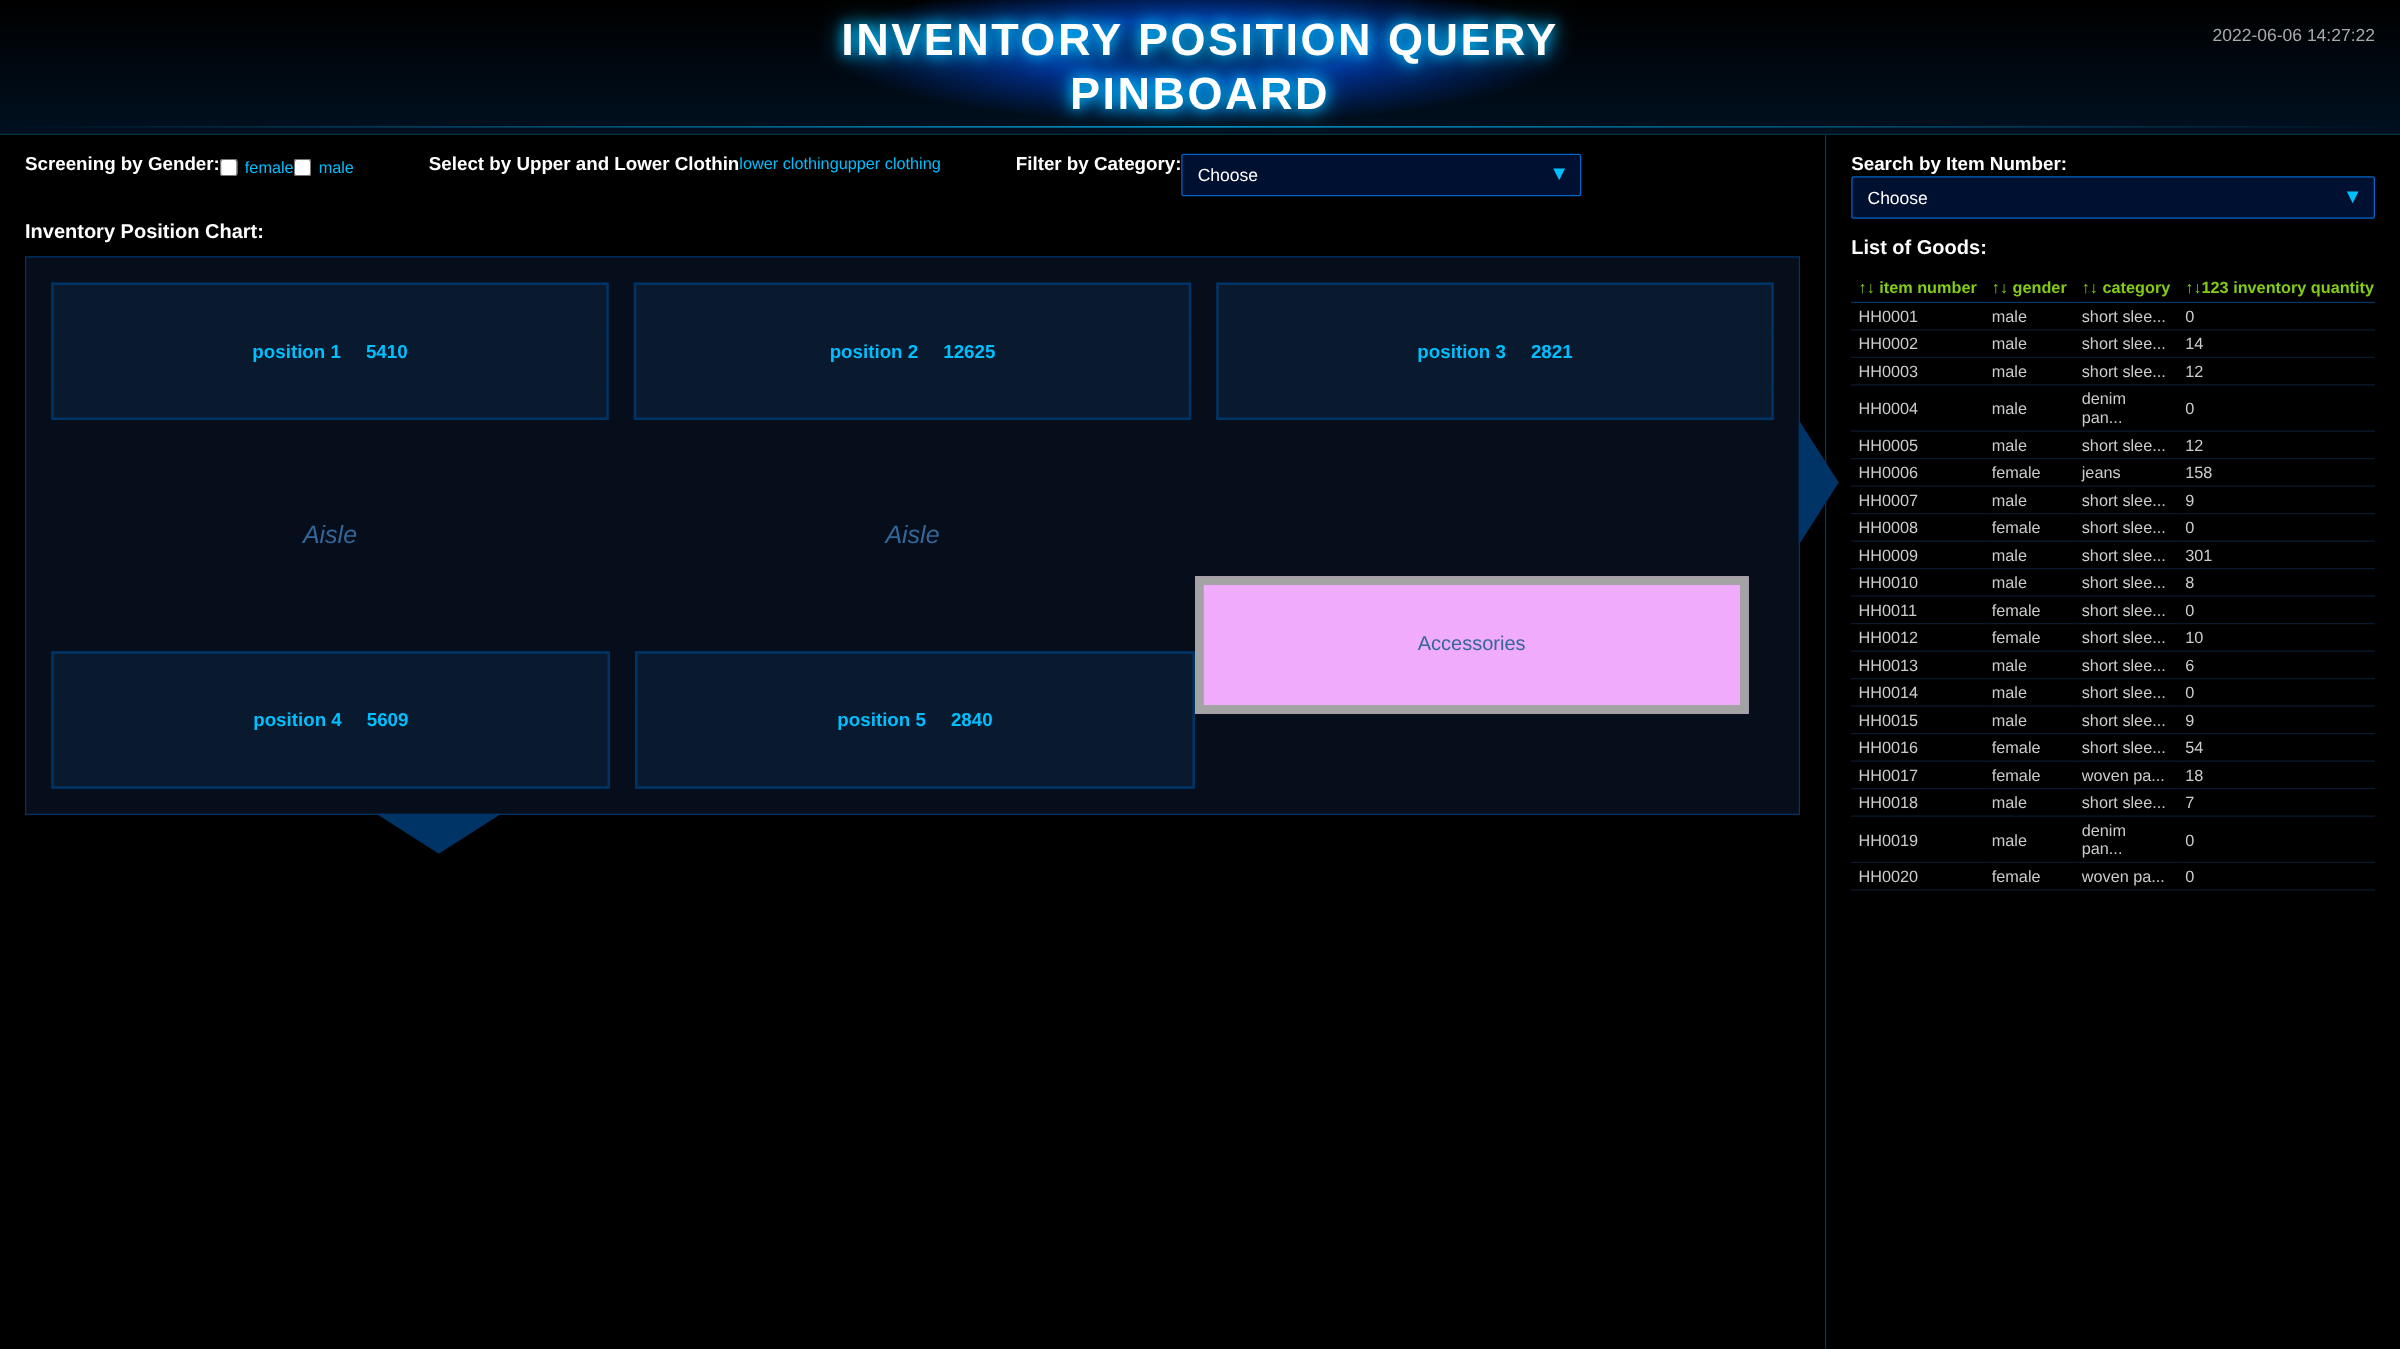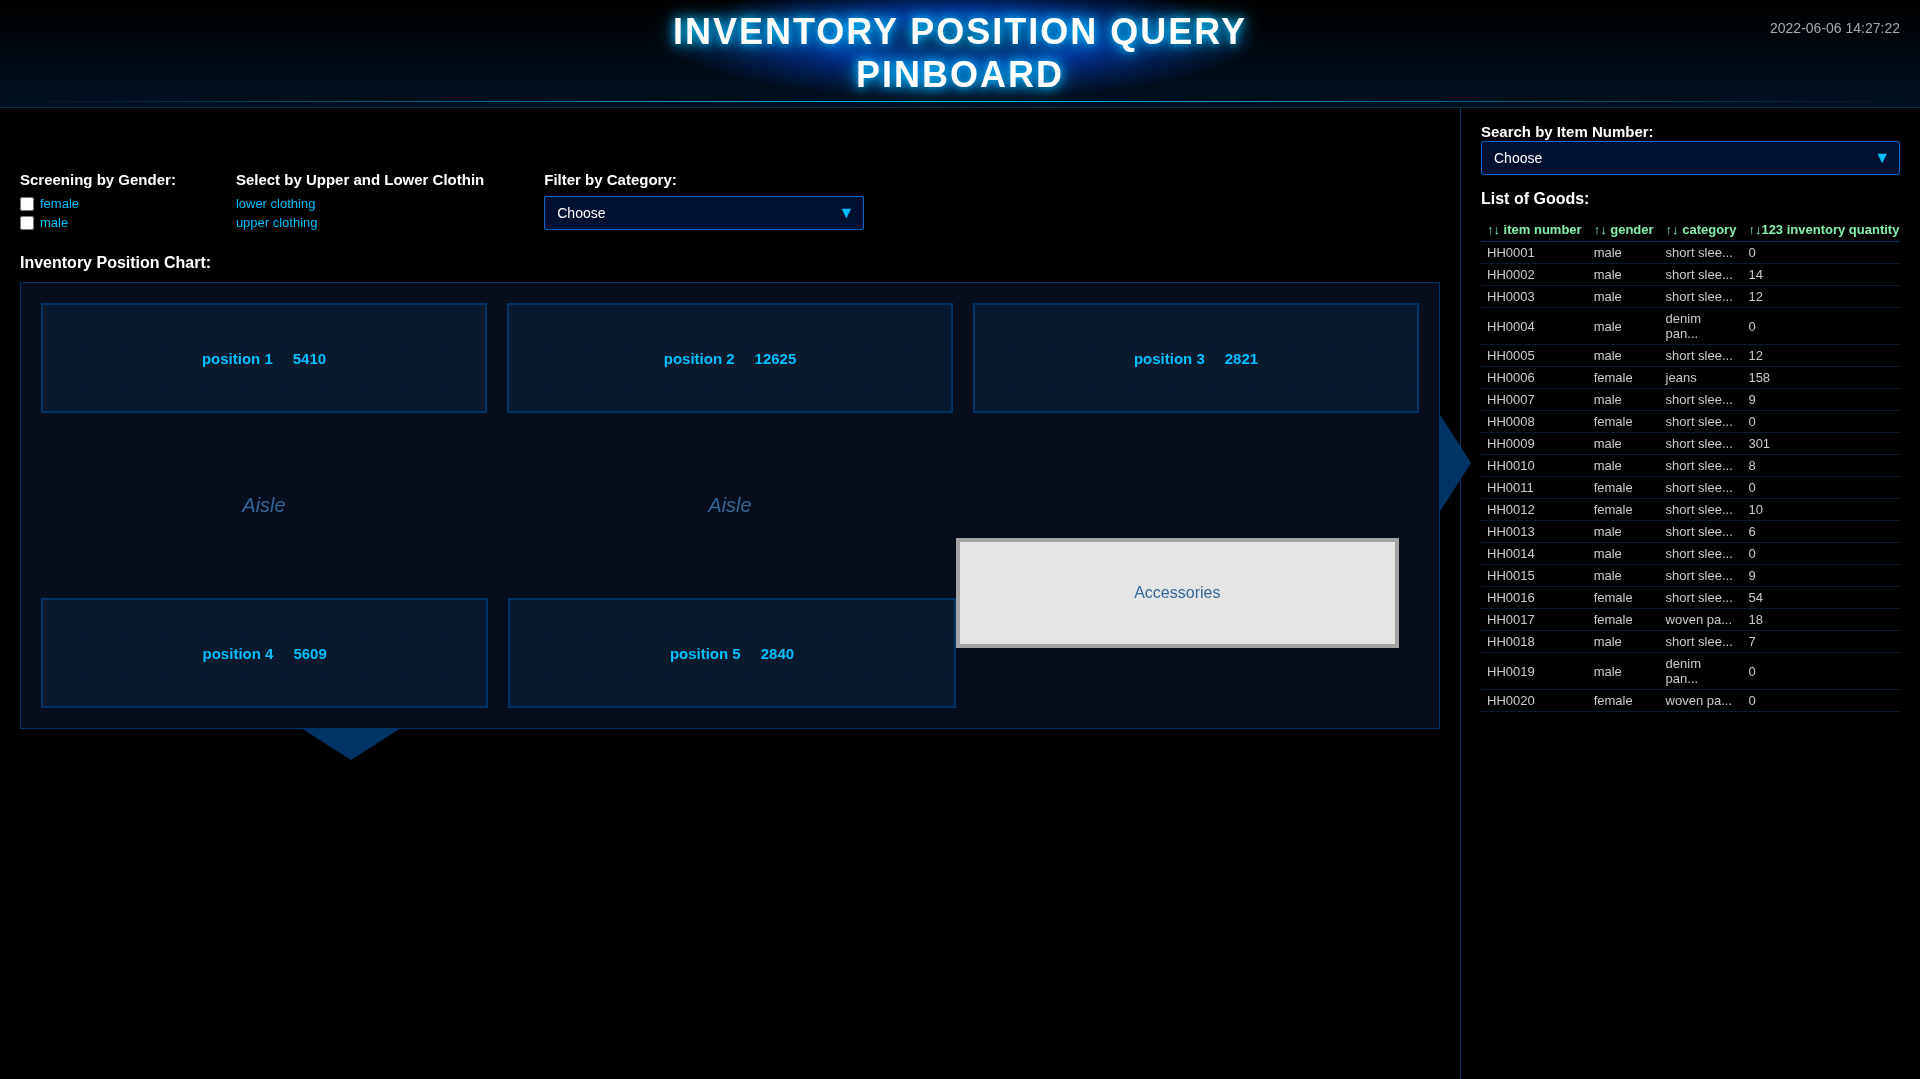--- a/index.html
+++ b/index.html
@@ -83,22 +83,21 @@
     
     .controls-row {
       display: flex;
       align-items: flex-start;
       gap: 60px;
       margin-bottom: 20px;
     }
 
     .control-group {
       display: flex;
-      flex-direction: column;
-      margin-top: 48px;
+      flex-direction: row;
     }
 
     .control-label {
       font-size: 15px;
       font-weight: bold;
       color: #fff;
       margin-bottom: 8px;
     }
 
     .checkbox-item {
@@ -249,22 +248,22 @@
       flex: 1;
     }
 
     
     .accessories-box {
       position: absolute;
       bottom: 60px;
       right: 20px;
       width: 160px;
       height: 130px;
-      background: #e5e5e5;
-      border: 4px solid #a3a3a3;
+      background: #f0abfc;
+      border: 7px solid #a3a3a3;
       display: flex;
       align-items: center;
       justify-content: center;
     }
 
     .accessories-label {
       color: #336699;
       font-size: 16px;
     }
 
@@ -276,21 +275,21 @@
       margin-bottom: 10px;
     }
 
     .goods-table {
       width: 100%;
       border-collapse: collapse;
       font-size: 13px;
     }
 
     .goods-table thead tr th {
-      color: #86efac;
+      color: #84cc16;
       padding: 4px 6px;
       text-align: left;
       border-bottom: 1px solid #003366;
       white-space: nowrap;
     }
 
     .goods-table tbody tr td {
       padding: 3px 6px;
       color: #ccc;
       border-bottom: 1px solid #0a1a2e;

